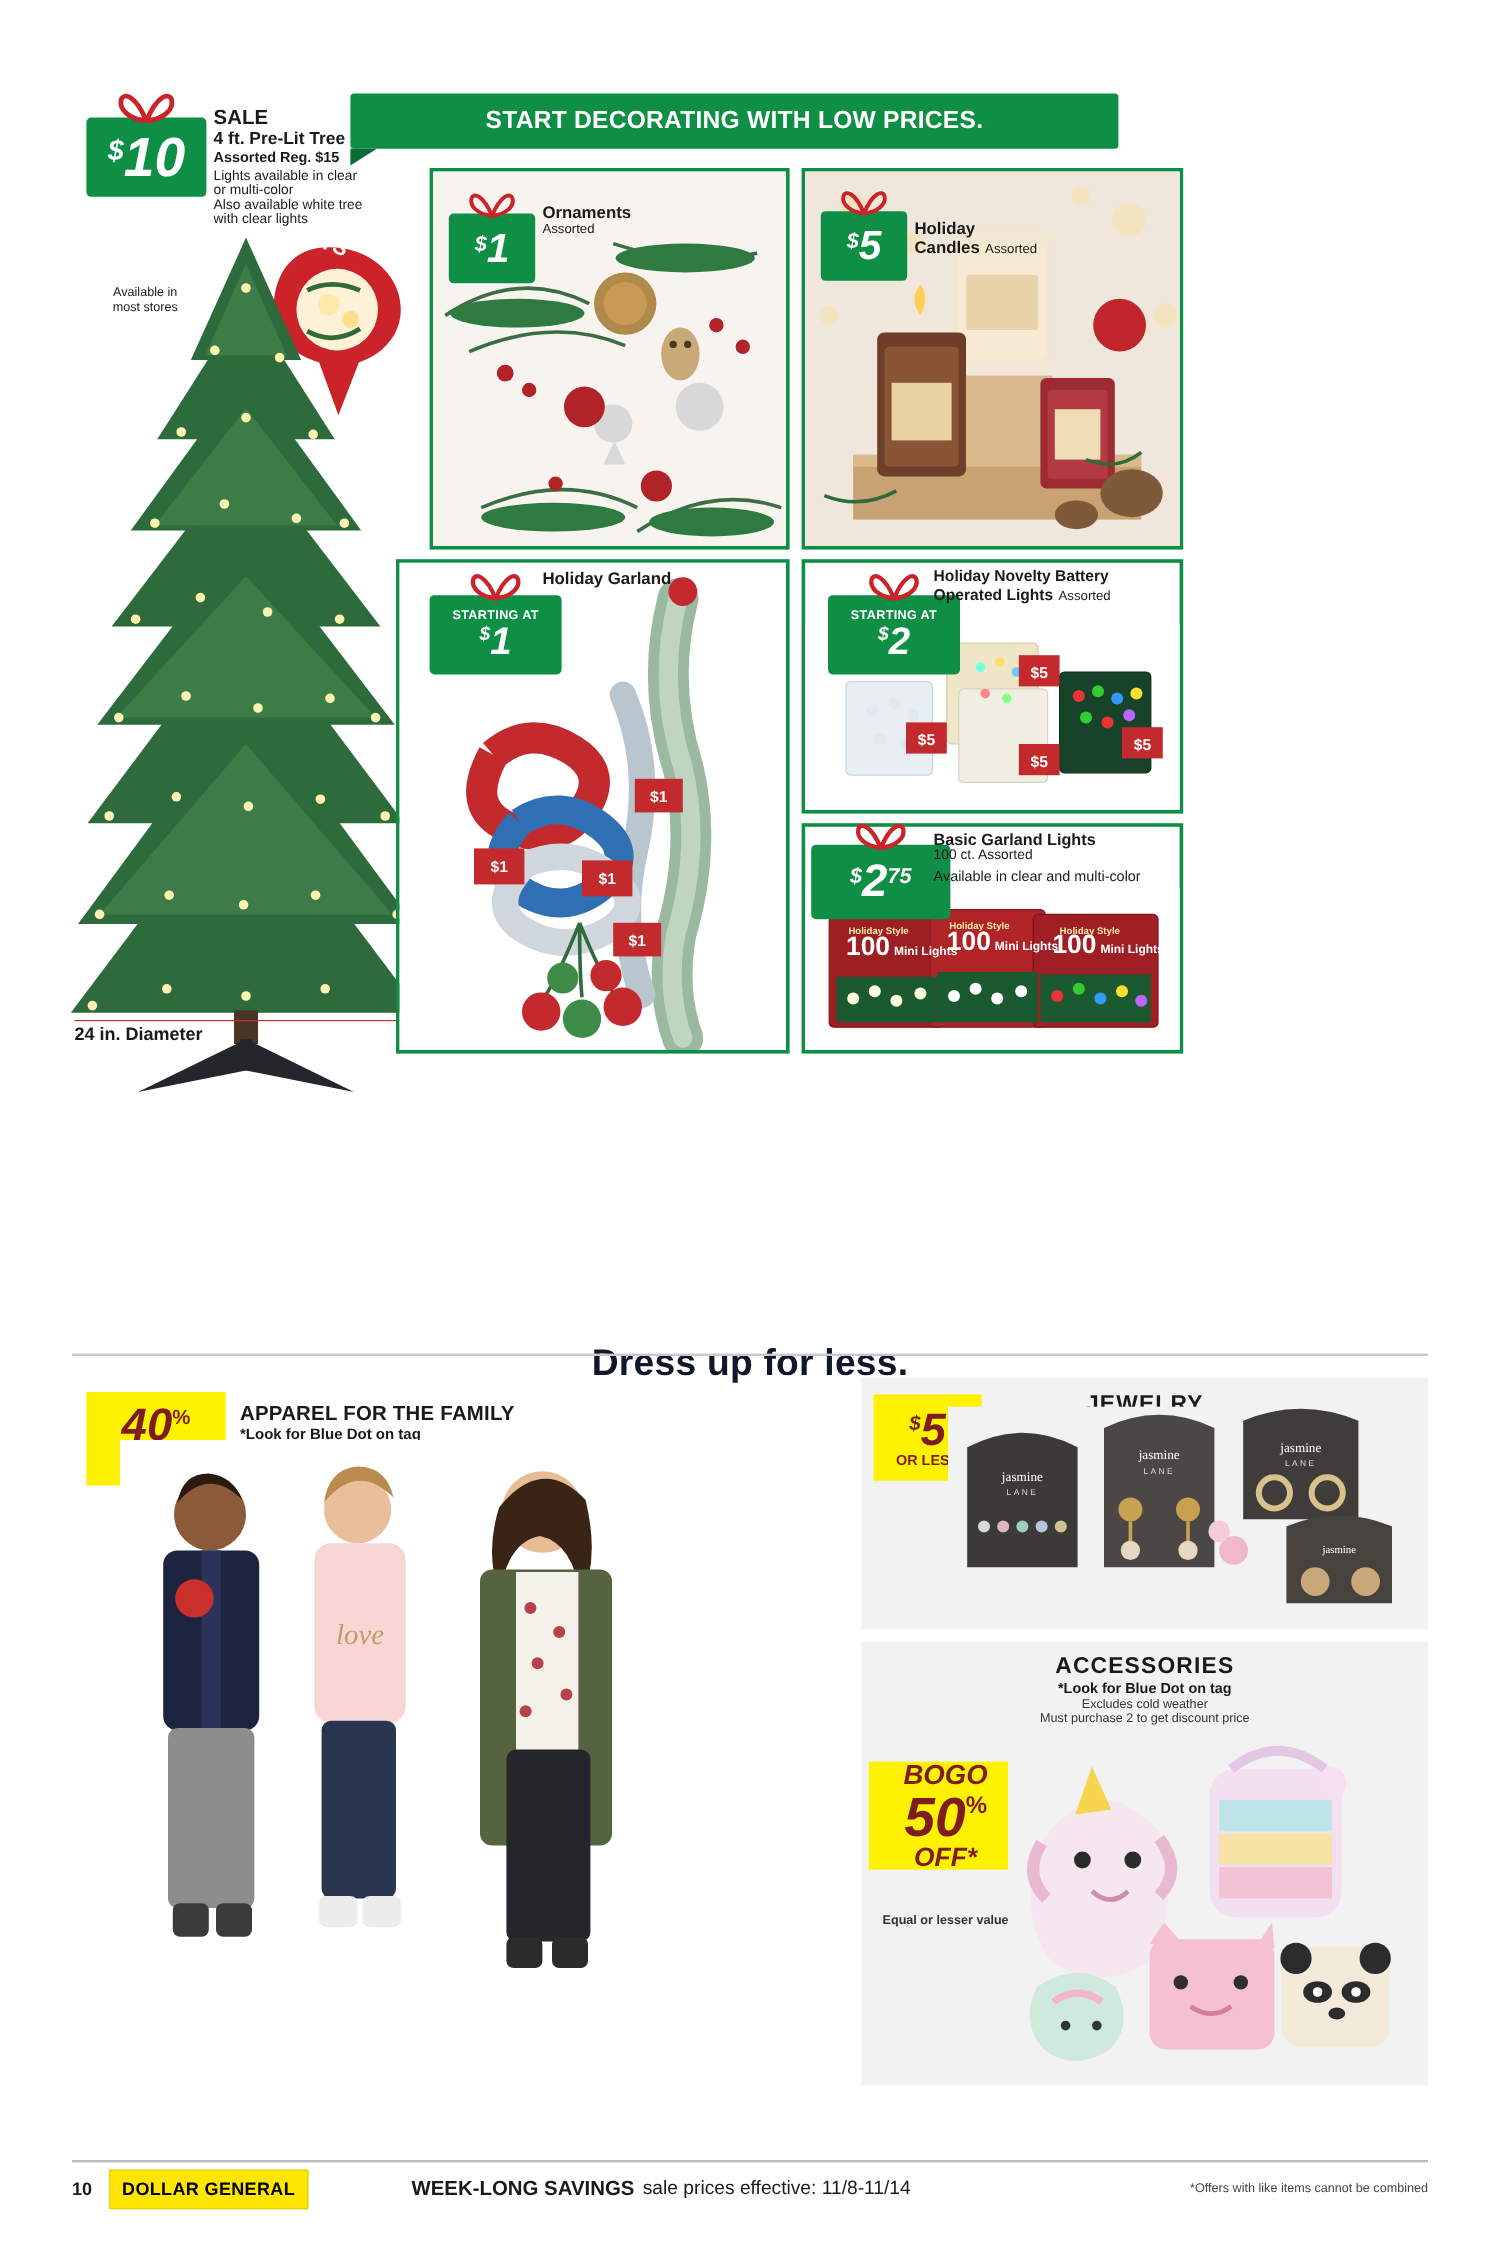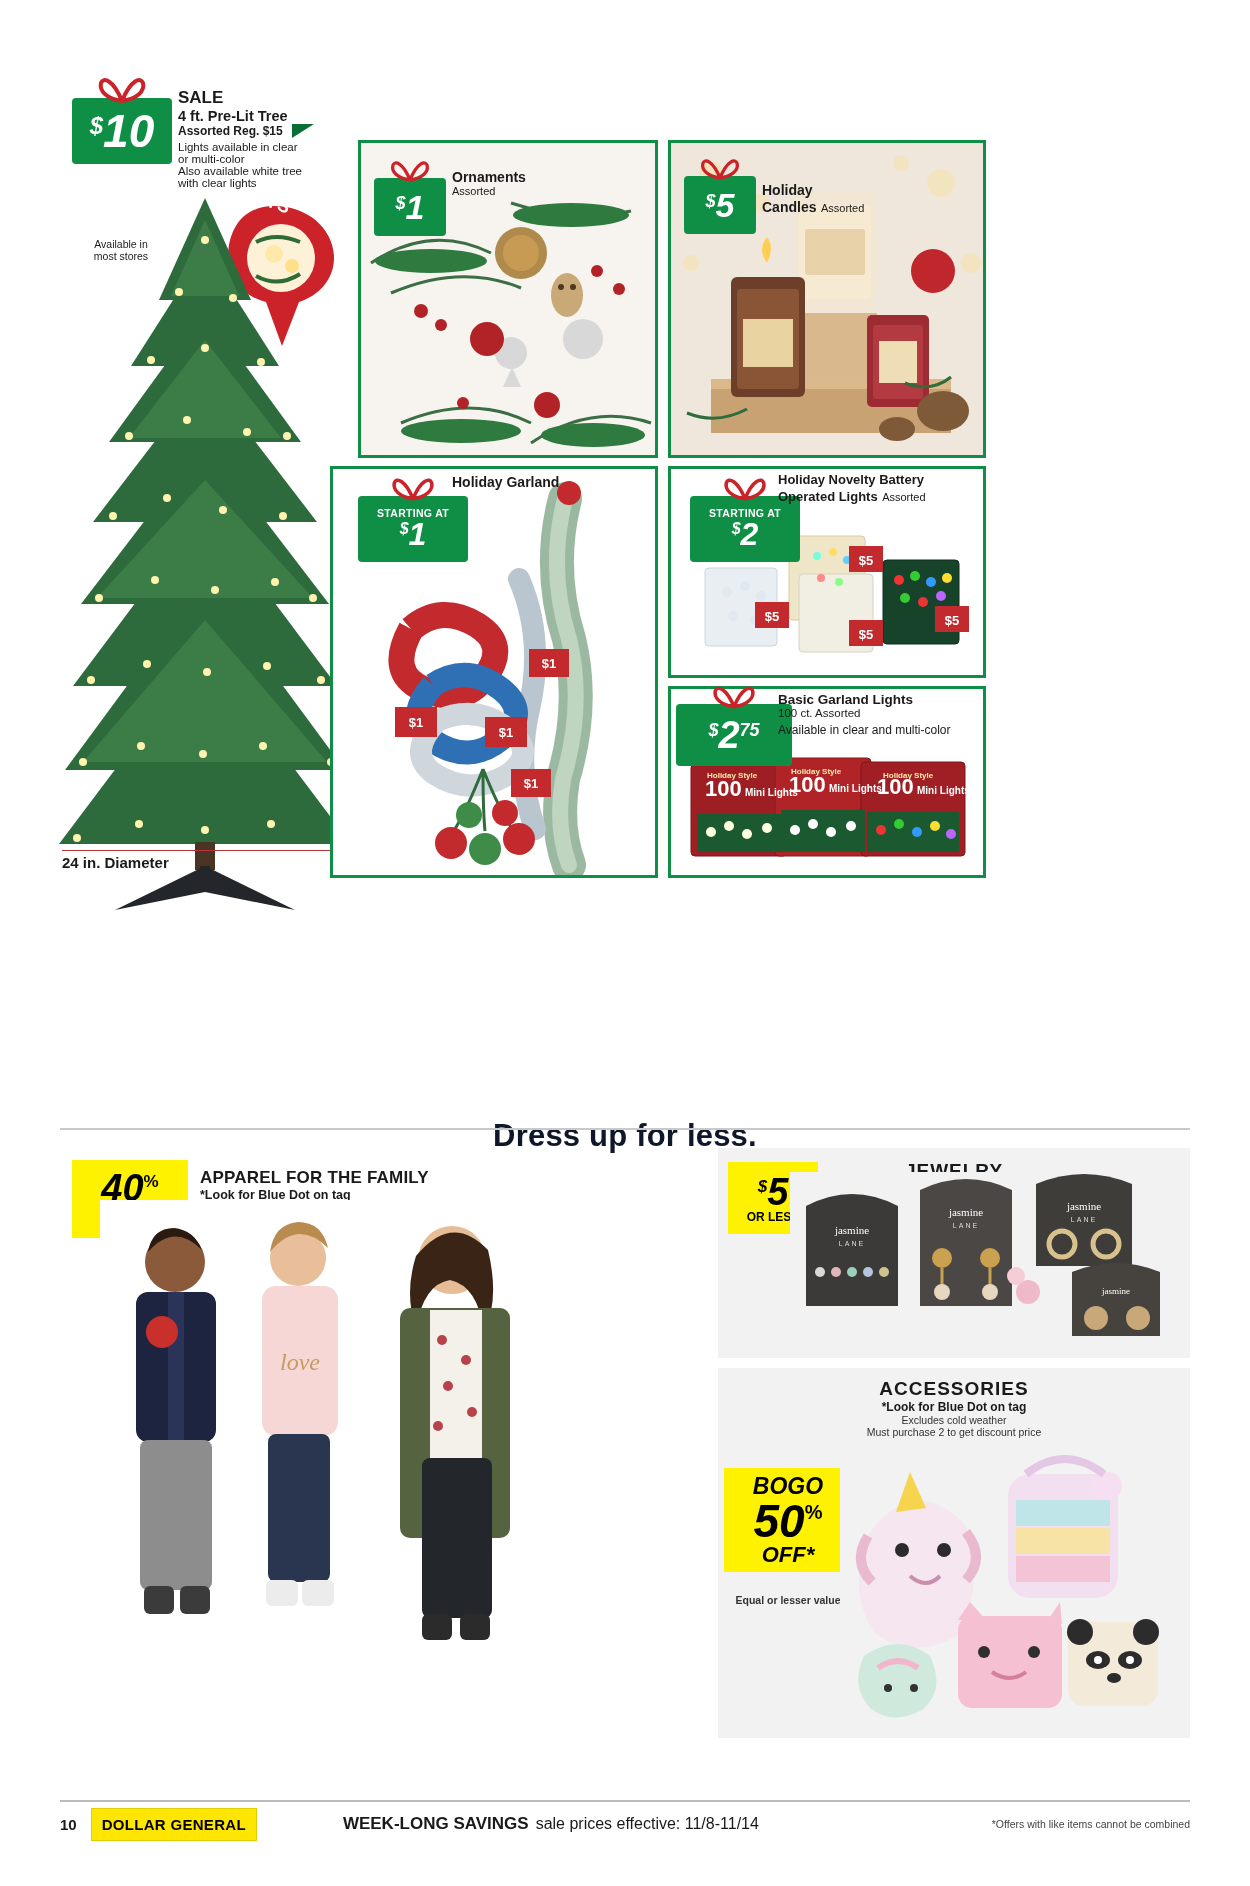--- a/index.html
+++ b/index.html
@@ -42,21 +42,21 @@
   .bow svg { display:block; }
 
   
   .price-big { font-weight:bold; font-style:italic; }
 
   
   .boxline { position:absolute; border:3px solid #0f8f45; }
 
   
   .yellow-badge {
-    position:absolute; background:#fff200; color:#000000; text-align:center;
+    position:absolute; background:#fff200; color:#7f1d1d; text-align:center;
     font-weight:bold; line-height:1;
   }
 
   
   .footer {
     position:absolute; left:60px; right:60px; bottom:40px; height:46px;
     border-top:2px solid #bbb; display:flex; align-items:center;
   }
   .dg-logo {
     background:#ffe600; color:#000000; font-weight:bold; font-size:15px;
@@ -80,20 +80,23 @@
 
   .panel { position:absolute; background:#f2f2f2; }
 
   .small-note { font-size:10.5px; color:#333; }
 </style>
 </head>
 <body>
 
 <div class="page">
 
+  <div class="banner">
+    <span>START DECORATING WITH LOW PRICES.</span>
+  </div>
   <div class="banner-tail"></div>
 
   <div class="tag" style="left:72px; top:98px; width:100px; height:66px;">
     <div class="bow">
       <svg width="54" height="26" viewBox="0 0 54 26">
         <path d="M27 24 C12 22 4 14 6 6 C8 0 18 2 27 24" fill="none" stroke="#cc2229" stroke-width="4"></path>
         <path d="M27 24 C42 22 50 14 48 6 C46 0 36 2 27 24" fill="none" stroke="#cc2229" stroke-width="4"></path>
       </svg>
     </div>
     <div style="display:flex;align-items:flex-start;">
@@ -596,21 +599,21 @@
   </svg>
 
   <div class="panel" style="left:718px; top:1368px; width:472px; height:370px;"></div>
   <div class="abs" style="left:718px; top:1378px; width:472px; text-align:center;">
     <div style="font-size:19px;font-weight:bold;letter-spacing:1px;">ACCESSORIES</div>
     <div style="font-size:12px;font-weight:bold;">*Look for Blue Dot on tag</div>
     <div class="small-note">Excludes cold weather</div>
     <div class="small-note">Must purchase 2 to get discount price</div>
   </div>
 
-  <div class="yellow-badge" style="left:724px; top:1468px; width:128px; height:104px; display:flex; flex-direction:column; align-items:center; justify-content:center;">
+  <div class="yellow-badge" style="left:724px; top:1468px; width:128px; height:90px; display:flex; flex-direction:column; align-items:center; justify-content:center;">
     <div style="font-size:23px;font-style:italic;">BOGO</div>
     <div style="display:flex;align-items:flex-start;">
       <span style="font-size:46px;font-style:italic;">50</span>
       <span style="font-size:20px;margin-top:4px;">%</span>
     </div>
     <div style="font-size:22px;font-style:italic;">OFF*</div>
   </div>
   <div class="abs small-note" style="left:716px; top:1594px; width:144px; text-align:center; font-weight:bold;">Equal or lesser value</div>
 
   <svg class="abs" style="left:840px; top:1440px;" width="346" height="290" viewBox="0 0 346 290">

